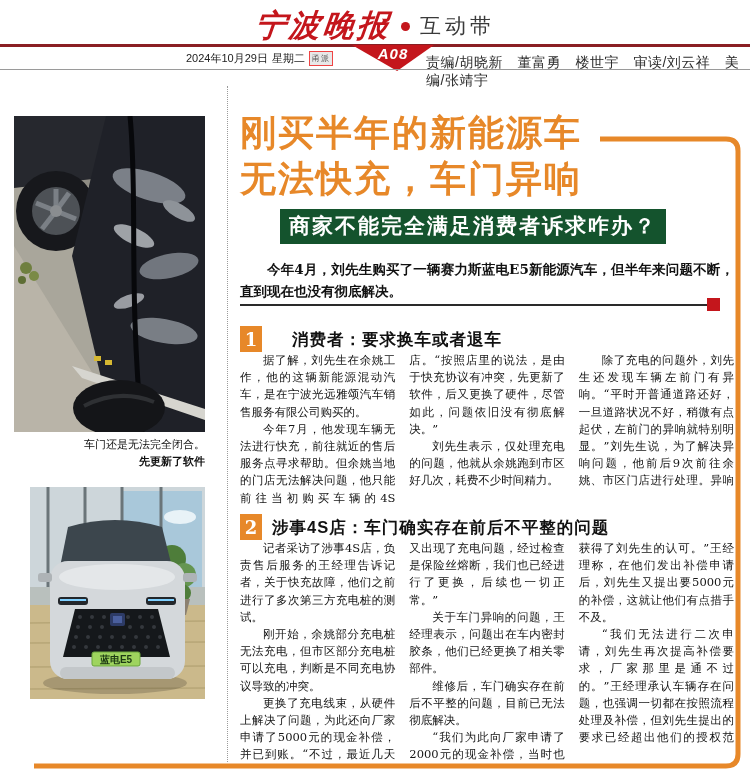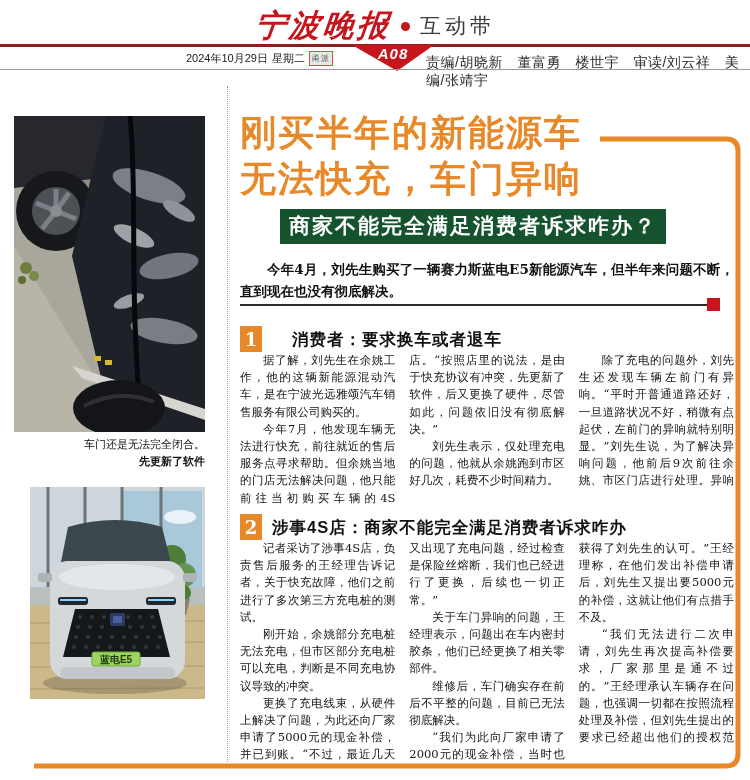--- a/index.html
+++ b/index.html
@@ -218,21 +218,21 @@
   <div class="sec-num num1">1</div>
   <div class="sec-title title1">消费者：要求换车或者退车</div>
   <div class="section-body body1">
       <p>据了解，刘先生在余姚工作，他的这辆新能源混动汽车，是在宁波光远雅颂汽车销售服务有限公司购买的。</p>
       <p>今年7月，他发现车辆无法进行快充，前往就近的售后服务点寻求帮助。但余姚当地的门店无法解决问题，他只能前往当初购买车辆的4S店。“按照店里的说法，是由于快充协议有冲突，先更新了软件，后又更换了硬件，尽管如此，问题依旧没有彻底解决。”</p>
       <p>刘先生表示，仅处理充电的问题，他就从余姚跑到市区好几次，耗费不少时间精力。</p>
       <p>除了充电的问题外，刘先生还发现车辆左前门有异响。“平时开普通道路还好，一旦道路状况不好，稍微有点起伏，左前门的异响就特别明显。”刘先生说，为了解决异响问题，他前后9次前往余姚、市区门店进行处理。异响虽然解决了，但车门却无法完全密闭。</p>
     </div>
 
   <div class="sec-num num2">2</div>
-  <div class="sec-title title2">涉事4S店：商家不能完全满足消费者诉求咋办</div>
+  <div class="sec-title title2">涉事4S店：车门确实存在前后不平整的问题</div>
   <div class="section-body body2">
     <p>记者采访了涉事4S店，负责售后服务的王经理告诉记者，关于快充故障，他们之前进行了多次第三方充电桩的测试。</p>
       <p>刚开始，余姚部分充电桩无法充电，但市区部分充电桩可以充电，判断是不同充电协议导致的冲突。</p>
       <p>更换了充电线束，从硬件上解决了问题，为此还向厂家申请了5000元的现金补偿，并已到账。“不过，最近几天又出现了充电问题，经过检查是保险丝熔断，我们也已经进行了更换，后续也一切正常。”</p>
       <p>关于车门异响的问题，王经理表示，问题出在车内密封胶条，他们已经更换了相关零部件。</p>
       <p>维修后，车门确实存在前后不平整的问题，目前已无法彻底解决。</p>
       <p>“我们为此向厂家申请了2000元的现金补偿，当时也获得了刘先生的认可。”王经理称，在他们发出补偿申请后，刘先生又提出要5000元的补偿，这就让他们有点措手不及。</p>
       <p>“我们无法进行二次申请，刘先生再次提高补偿要求，厂家那里是通不过的。”王经理承认车辆存在问题，也强调一切都在按照流程处理及补偿，但刘先生提出的要求已经超出他们的授权范围，至于退车或者换车的要求更加无法满足。</p>
   </div>
 

